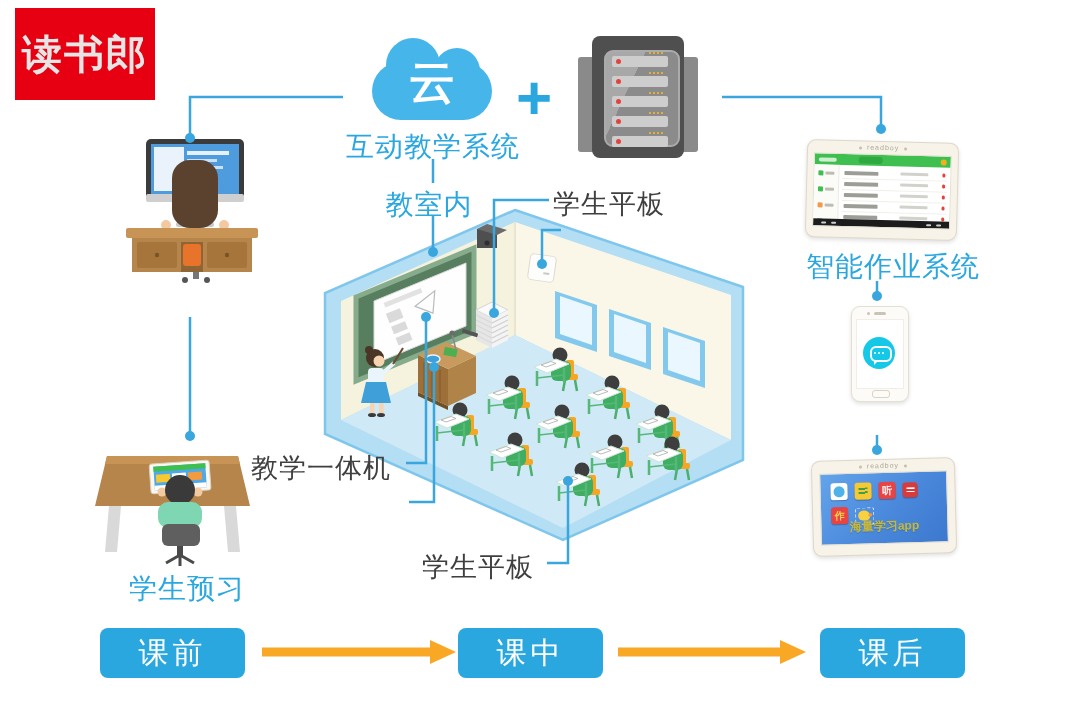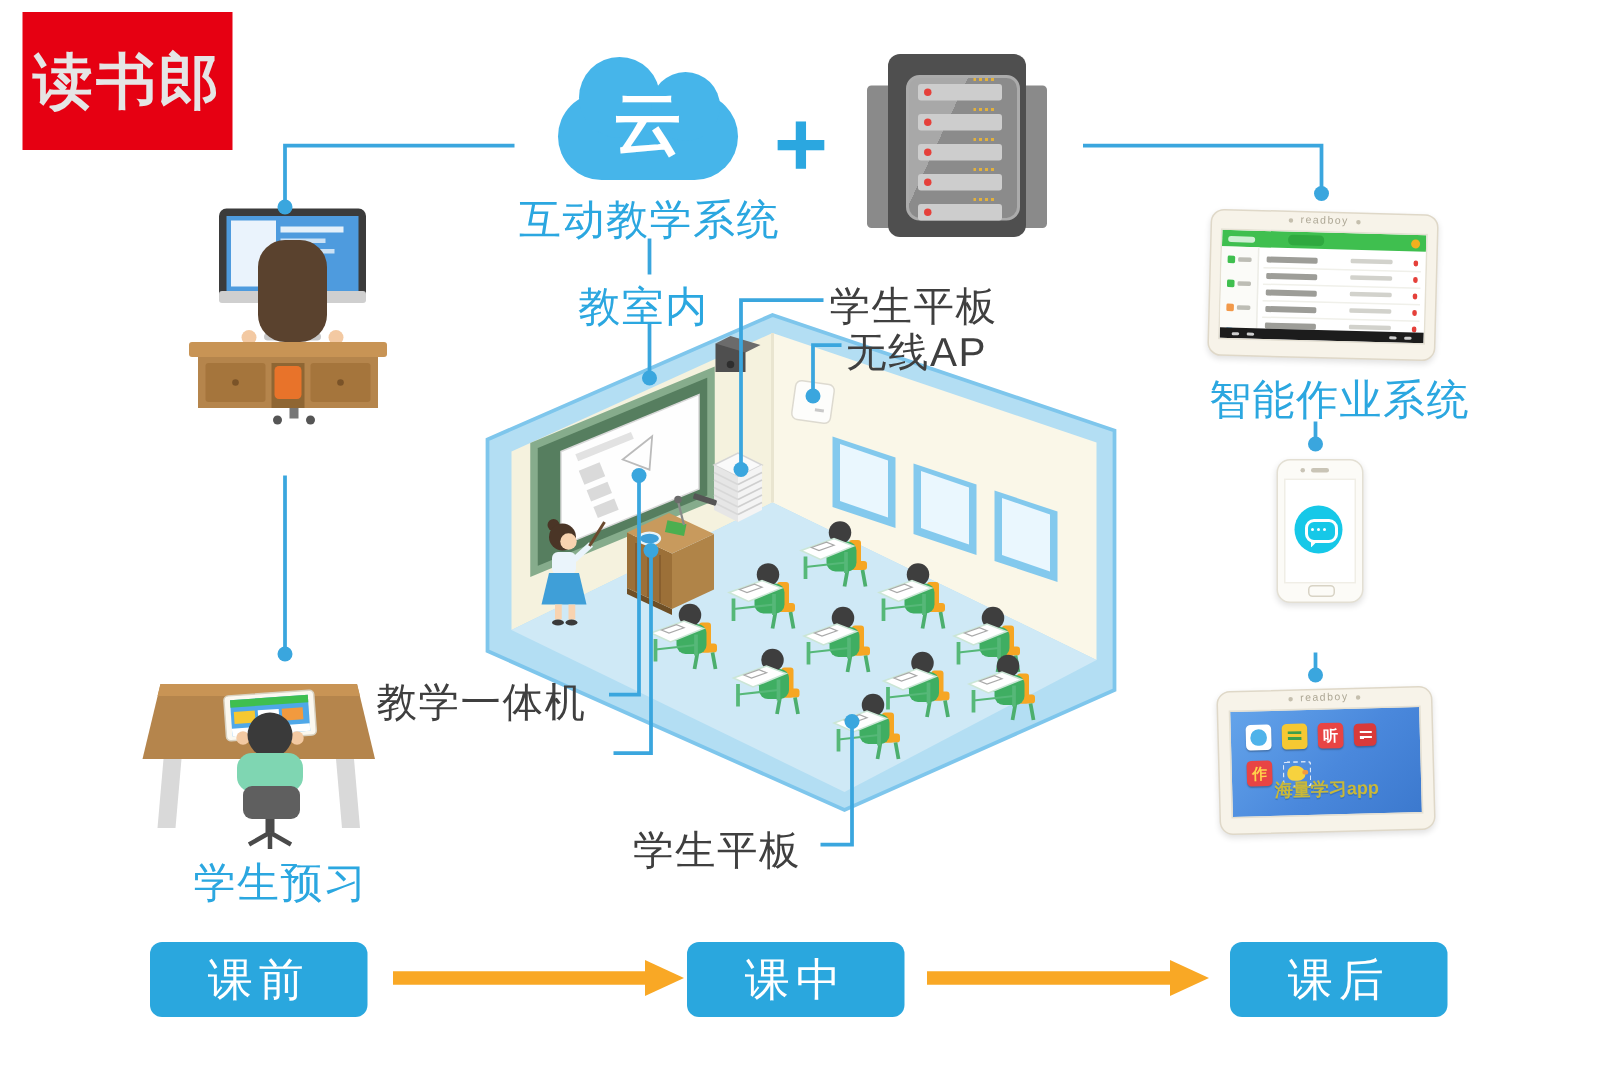--- a/index.html
+++ b/index.html
@@ -339,21 +339,20 @@
   <div class="slot" style="top:82px"></div>
   <div class="slot" style="top:102px"></div>
 </div>
 
 <div class="lbl blue" style="left:433px;top:128px">互动教学系统</div>
 <div class="lbl blue" style="left:429px;top:186px">教室内</div>
 <div class="lbl blue" style="left:187px;top:570px">学生预习</div>
 <div class="lbl blue" style="left:893px;top:248px">智能作业系统</div>
 
 <div class="lbl dark" style="left:553px;top:186px">学生平板</div>
-<div class="lbl dark" style="left:564px;top:217px">无线AP</div>
 <div class="lbl dark" style="left:251px;top:450px">教学一体机</div>
 <div class="lbl dark" style="left:422px;top:549px">学生平板</div>
 
 <div class="ov bezel tab-hw">
   <div class="brandline">readboy</div>
   <div class="screen">
     <div class="hw-header">
       <div class="hbar"></div>
       <div class="hpill"></div>
       <div class="hdot"></div>

